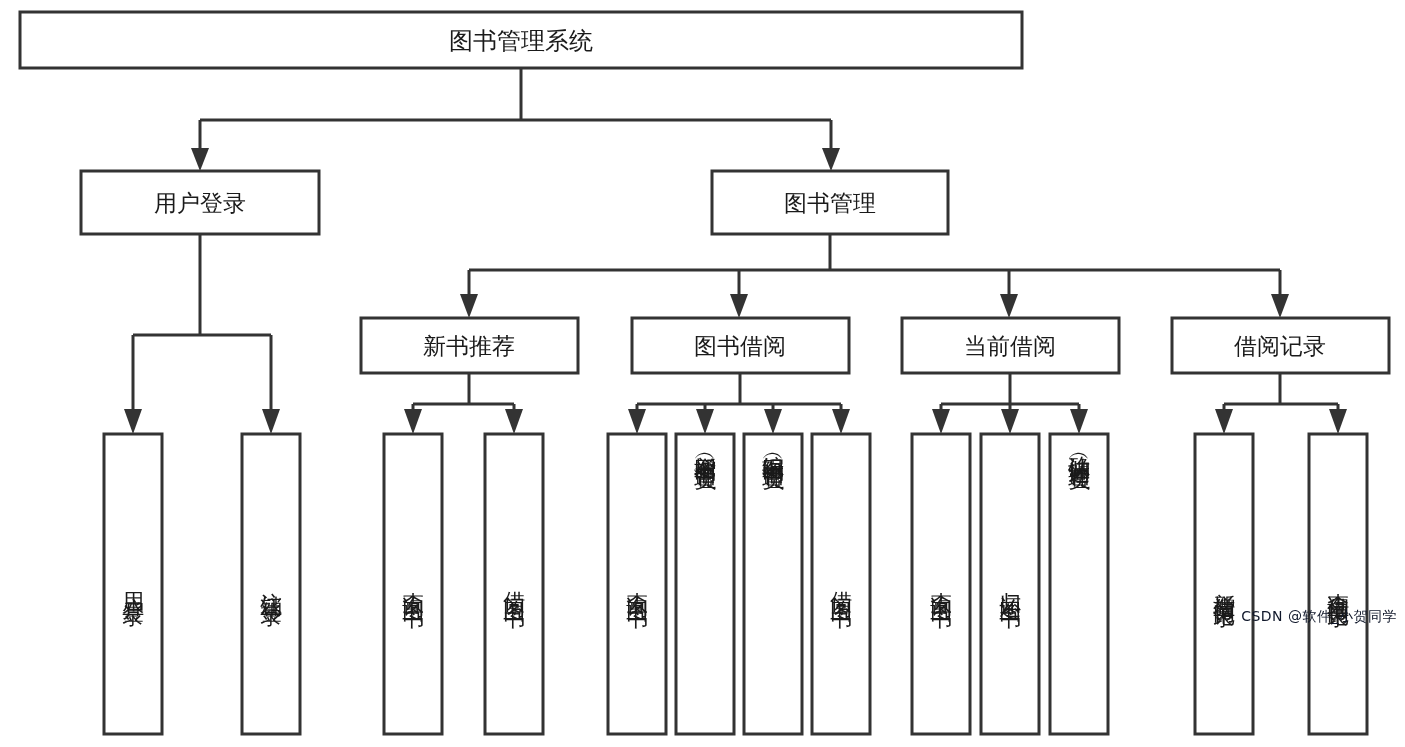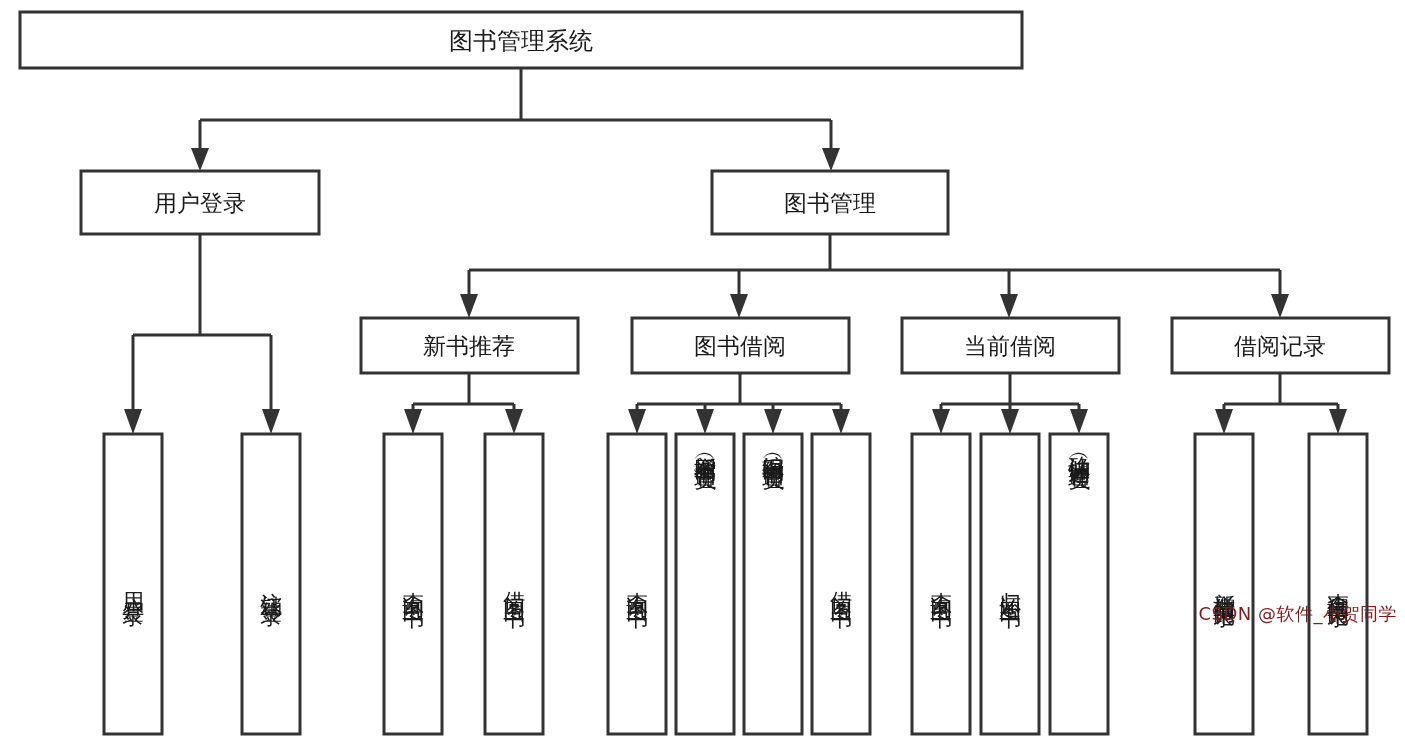--- a/index.html
+++ b/index.html
@@ -71,22 +71,22 @@
     letter-spacing: 5px;
     color: #1a1a1a;
     white-space: nowrap;
     text-align: center;
   }
   .watermark {
     position: absolute;
     right: 8px;
     bottom: 4px;
     font-family: "DejaVu Sans", "Liberation Sans", sans-serif;
-    font-size: 18px;
-    color: #7f1d1d;
+    font-size: 14px;
+    color: #0f172a;
     letter-spacing: 0.5px;
     white-space: nowrap;
     pointer-events: none;
   }
 </style>
 </head>
 <body>
 
 <div id="diagram-root">
 

